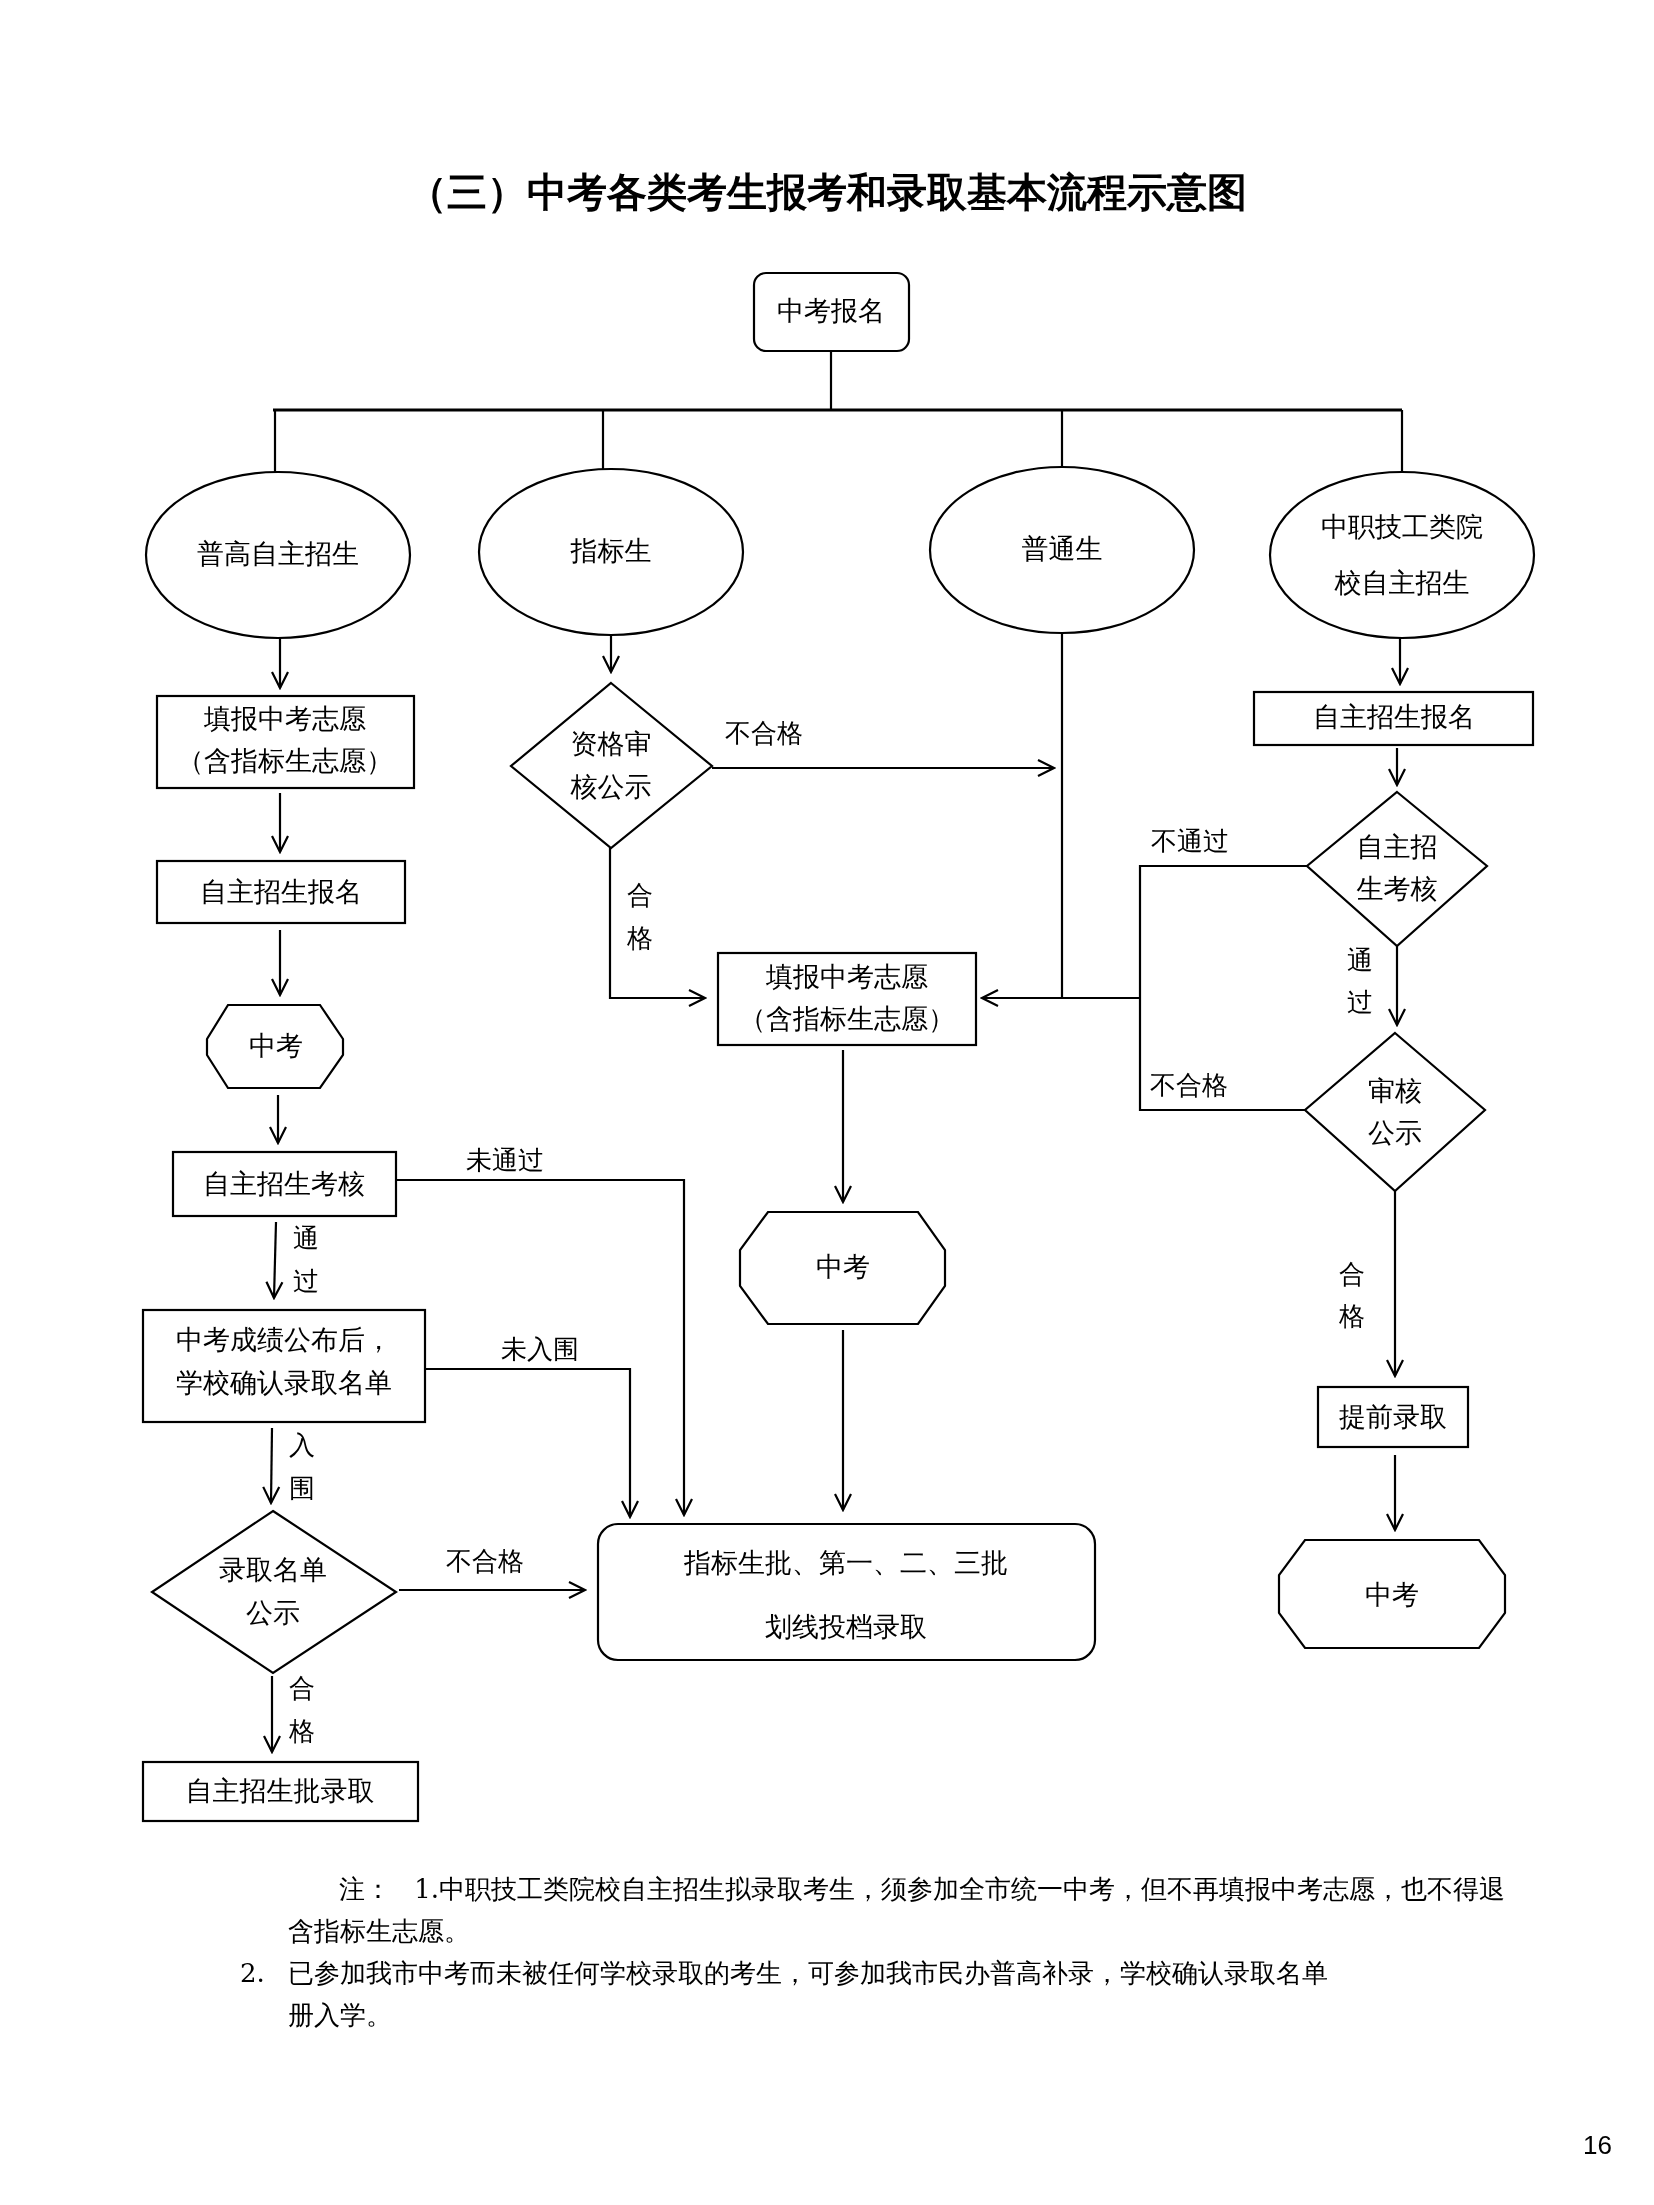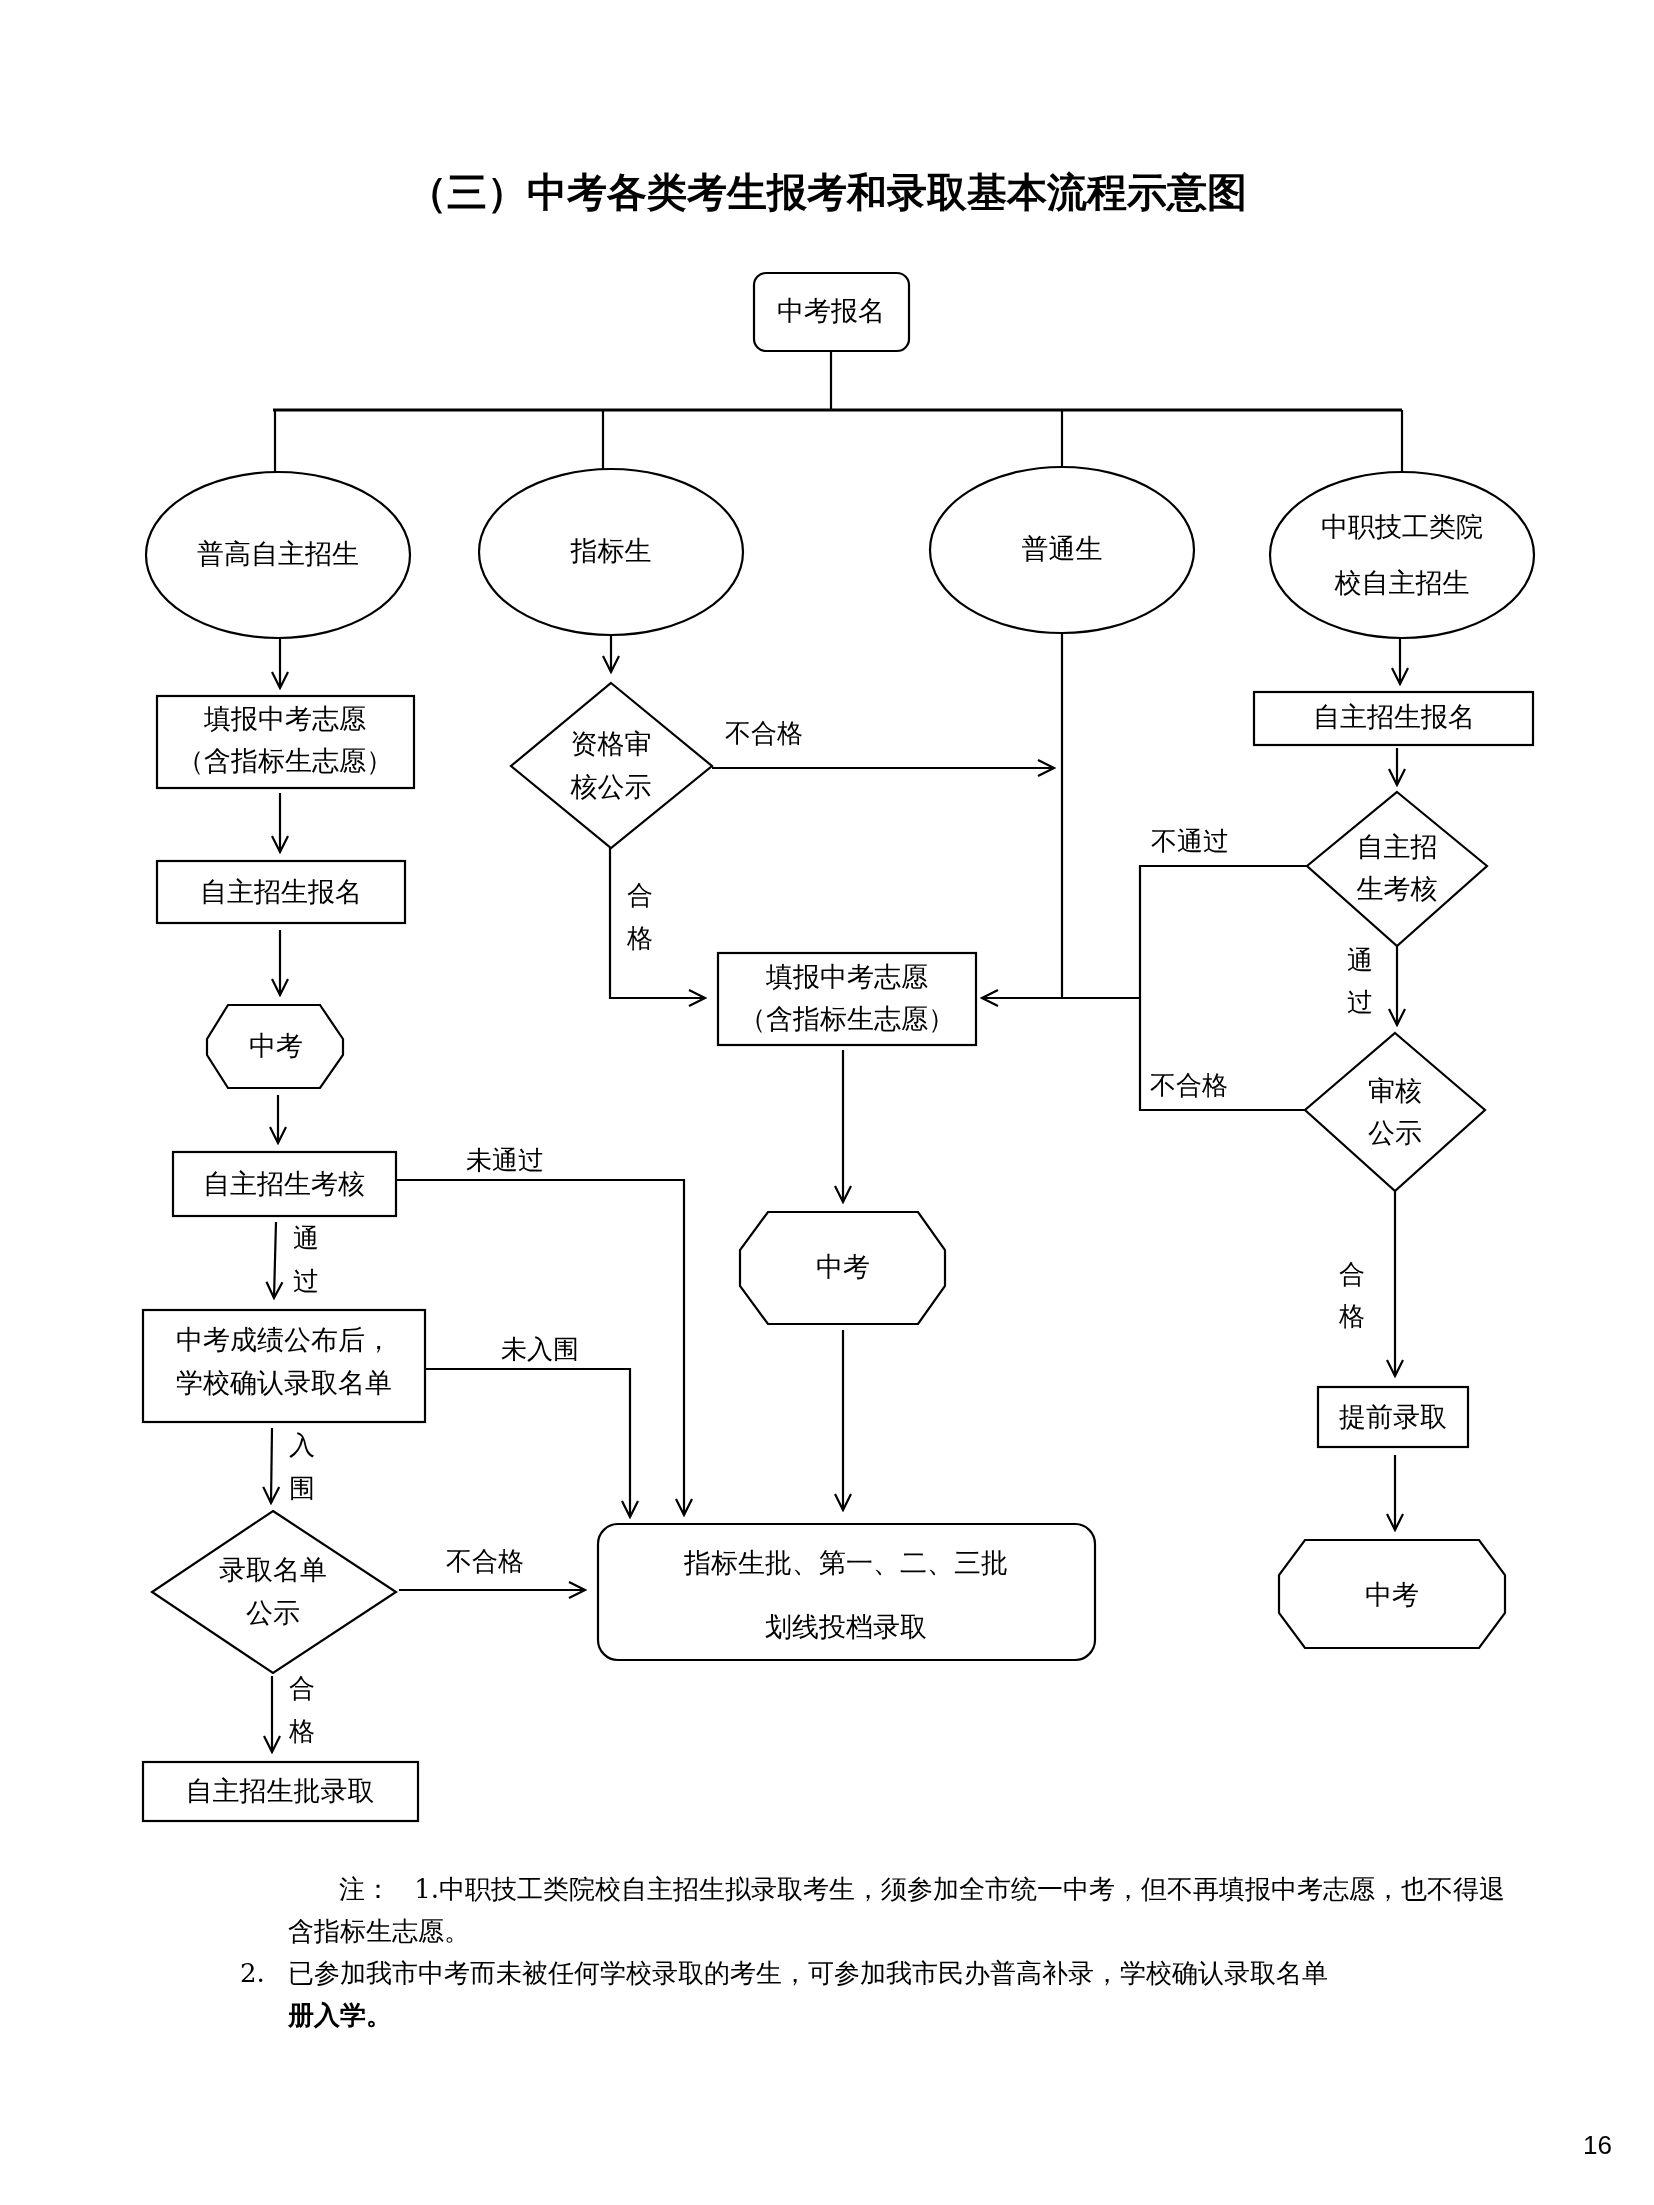--- a/index.html
+++ b/index.html
@@ -188,16 +188,16 @@
 </svg>
 
 <div class="note" style="left:185px; top:1868px; width:1320px;">
   <div style="position:relative;text-align:right;">
     <span>注：</span><span style="display:inline-block;width:48px;">1.</span><span>中职技工类院校自主招生拟录取考生，须参加全市统一中考，但不再填报中考志愿，也不得退</span>
   </div>
   <div style="padding-left:103px;"><span>含指标生志愿。</span></div>
   <div style="padding-left:55px;">
     <span style="display:inline-block;width:48px;">2.</span><span>已参加我市中考而未被任何学校录取的考生，可参加我市民办普高补录，学校确认录取名单</span>
   </div>
-  <div style="padding-left:103px;font-weight:bold;"><span>册入学。</span></div>
+  <div style="padding-left:103px;"><span>册入学。</span></div>
 </div>
 
 <div class="pageno">16</div>
 
 </body></html>

